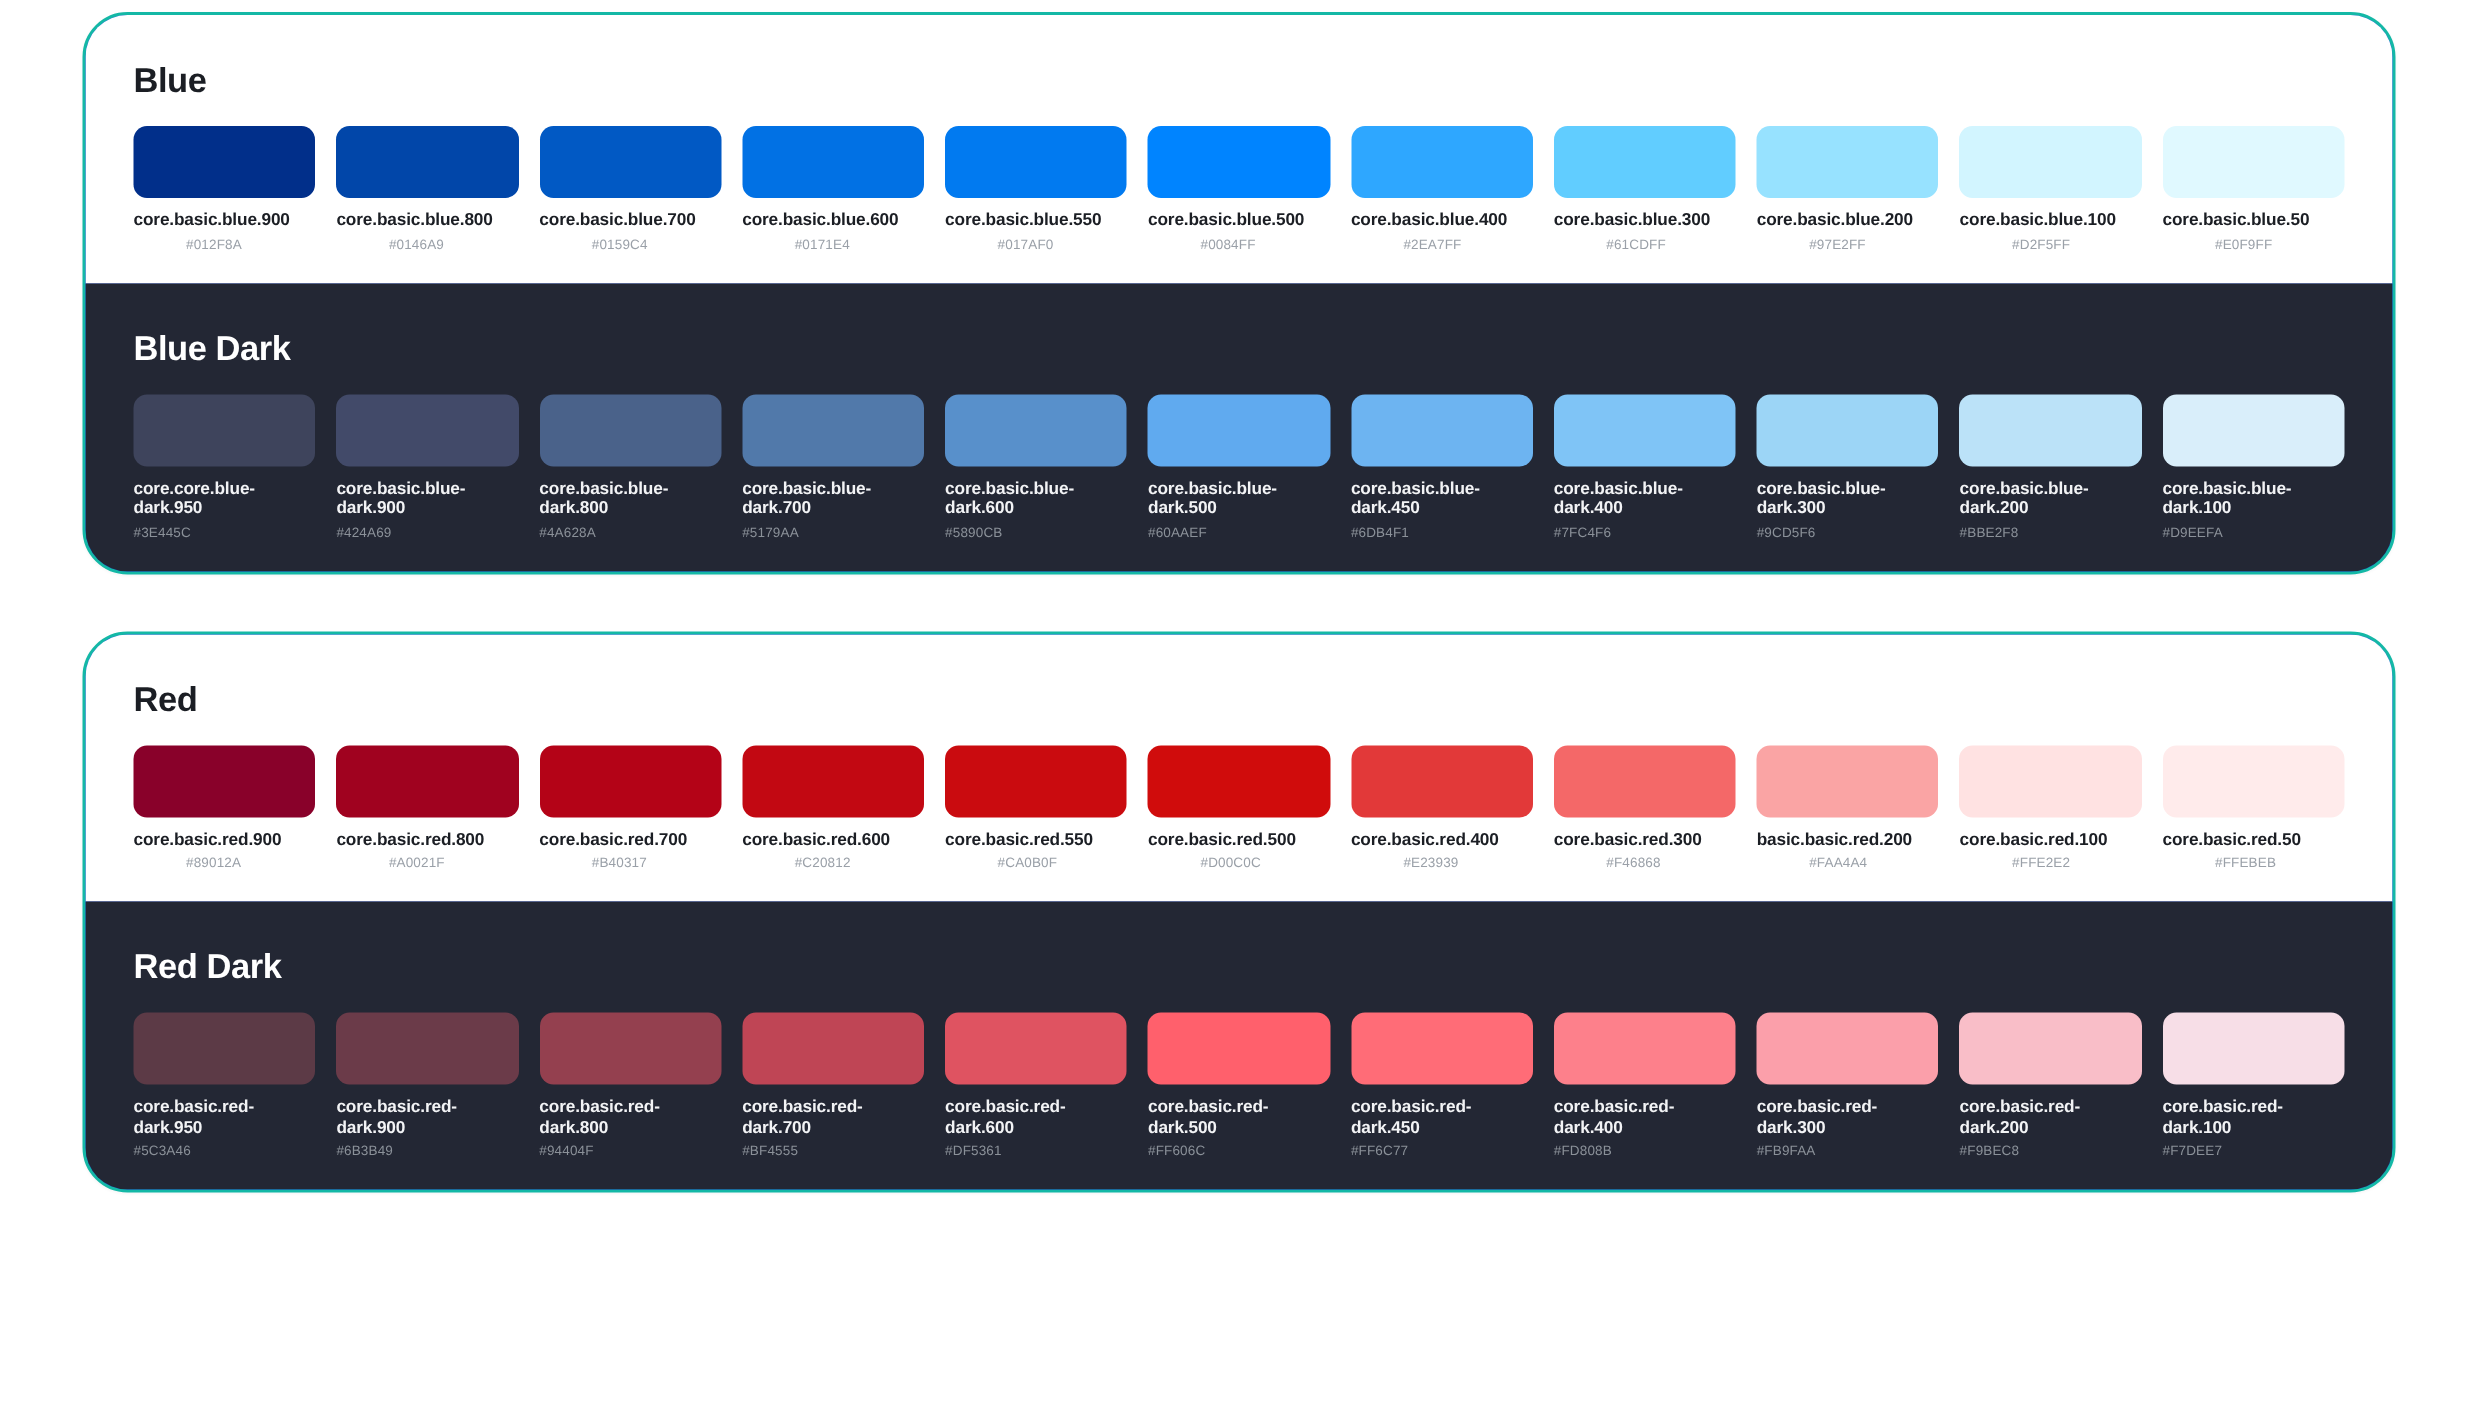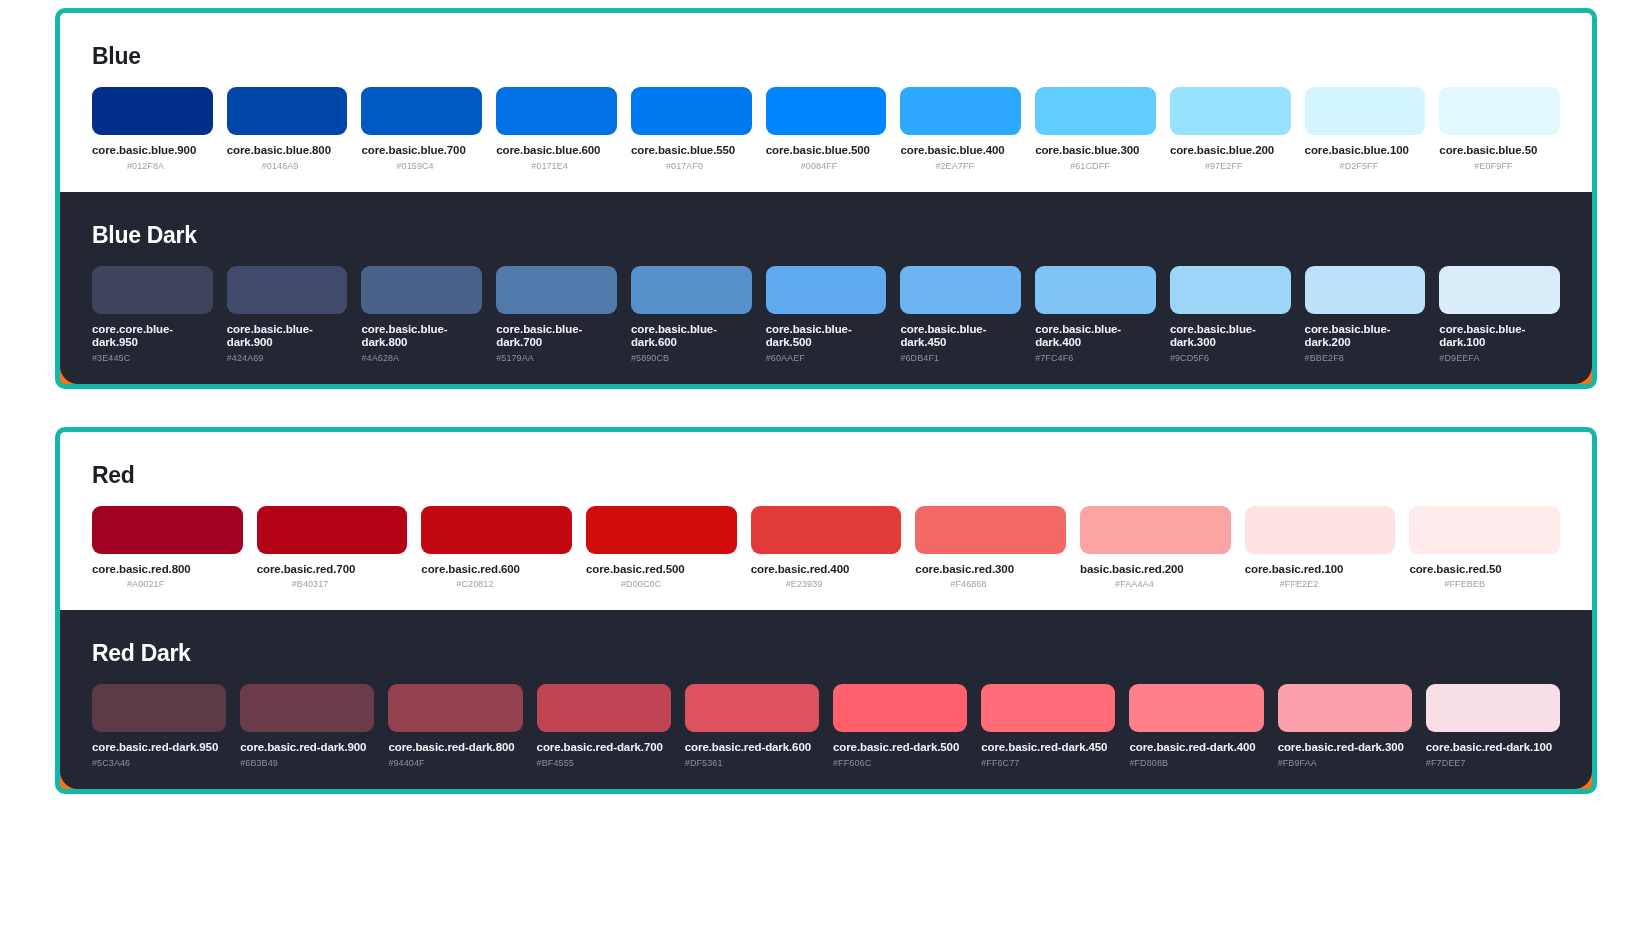--- a/index.html
+++ b/index.html
@@ -11,23 +11,23 @@
     overflow: hidden;
   }
   #root {
     width: 1652px;
     height: 936px;
     position: relative;
     padding: 8px 55px 0 55px;
   }
 
   .palette-card {
-    background: #f97316;
-    border: 5px solid #14b8a6;
-    border-radius: 10px;
+    background: #1d4ed8;
+    border: 2px solid #14b8a6;
+    border-radius: 30px;
     overflow: hidden;
     box-shadow: 0 1px 2px rgba(16,24,40,0.04);
   }
   .palette-card + .palette-card { margin-top: 38px; }
 
   .section {
     padding: 30px 32px 20px 32px;
   }
   .section.light { background: #ffffff; }
   .section.dark  { background: #232734; }
@@ -203,33 +203,43 @@
             <div class="swatch-hex">#D9EEFA</div>
           </div>
         </div>
       </div>
     </div>
     <div class="palette-card">
       <div class="section light">
         <div class="section-title">Red</div>
         <div class="swatch-row">
           <div class="swatch-cell">
+            <div class="swatch-chip" style="background: rgb(137, 1, 42);"></div>
+            <div class="swatch-name">core.basic.red.900</div>
+            <div class="swatch-hex">#89012A</div>
+          </div>
+          <div class="swatch-cell">
             <div class="swatch-chip" style="background: rgb(160, 2, 31);"></div>
             <div class="swatch-name">core.basic.red.800</div>
             <div class="swatch-hex">#A0021F</div>
           </div>
           <div class="swatch-cell">
             <div class="swatch-chip" style="background: rgb(180, 3, 23);"></div>
             <div class="swatch-name">core.basic.red.700</div>
             <div class="swatch-hex">#B40317</div>
           </div>
           <div class="swatch-cell">
             <div class="swatch-chip" style="background: rgb(194, 8, 18);"></div>
             <div class="swatch-name">core.basic.red.600</div>
             <div class="swatch-hex">#C20812</div>
+          </div>
+          <div class="swatch-cell">
+            <div class="swatch-chip" style="background: rgb(202, 11, 15);"></div>
+            <div class="swatch-name">core.basic.red.550</div>
+            <div class="swatch-hex">#CA0B0F</div>
           </div>
           <div class="swatch-cell">
             <div class="swatch-chip" style="background: rgb(208, 12, 12);"></div>
             <div class="swatch-name">core.basic.red.500</div>
             <div class="swatch-hex">#D00C0C</div>
           </div>
           <div class="swatch-cell">
             <div class="swatch-chip" style="background: rgb(226, 57, 57);"></div>
             <div class="swatch-name">core.basic.red.400</div>
             <div class="swatch-hex">#E23939</div>
@@ -298,20 +308,25 @@
             <div class="swatch-chip" style="background: rgb(253, 128, 139);"></div>
             <div class="swatch-name">core.basic.red-dark.400</div>
             <div class="swatch-hex">#FD808B</div>
           </div>
           <div class="swatch-cell">
             <div class="swatch-chip" style="background: rgb(251, 159, 170);"></div>
             <div class="swatch-name">core.basic.red-dark.300</div>
             <div class="swatch-hex">#FB9FAA</div>
           </div>
           <div class="swatch-cell">
+            <div class="swatch-chip" style="background: rgb(249, 190, 200);"></div>
+            <div class="swatch-name">core.basic.red-dark.200</div>
+            <div class="swatch-hex">#F9BEC8</div>
+          </div>
+          <div class="swatch-cell">
             <div class="swatch-chip" style="background: rgb(247, 222, 231);"></div>
             <div class="swatch-name">core.basic.red-dark.100</div>
             <div class="swatch-hex">#F7DEE7</div>
           </div>
         </div>
       </div>
     </div>
   </div>
 
 </body></html>

